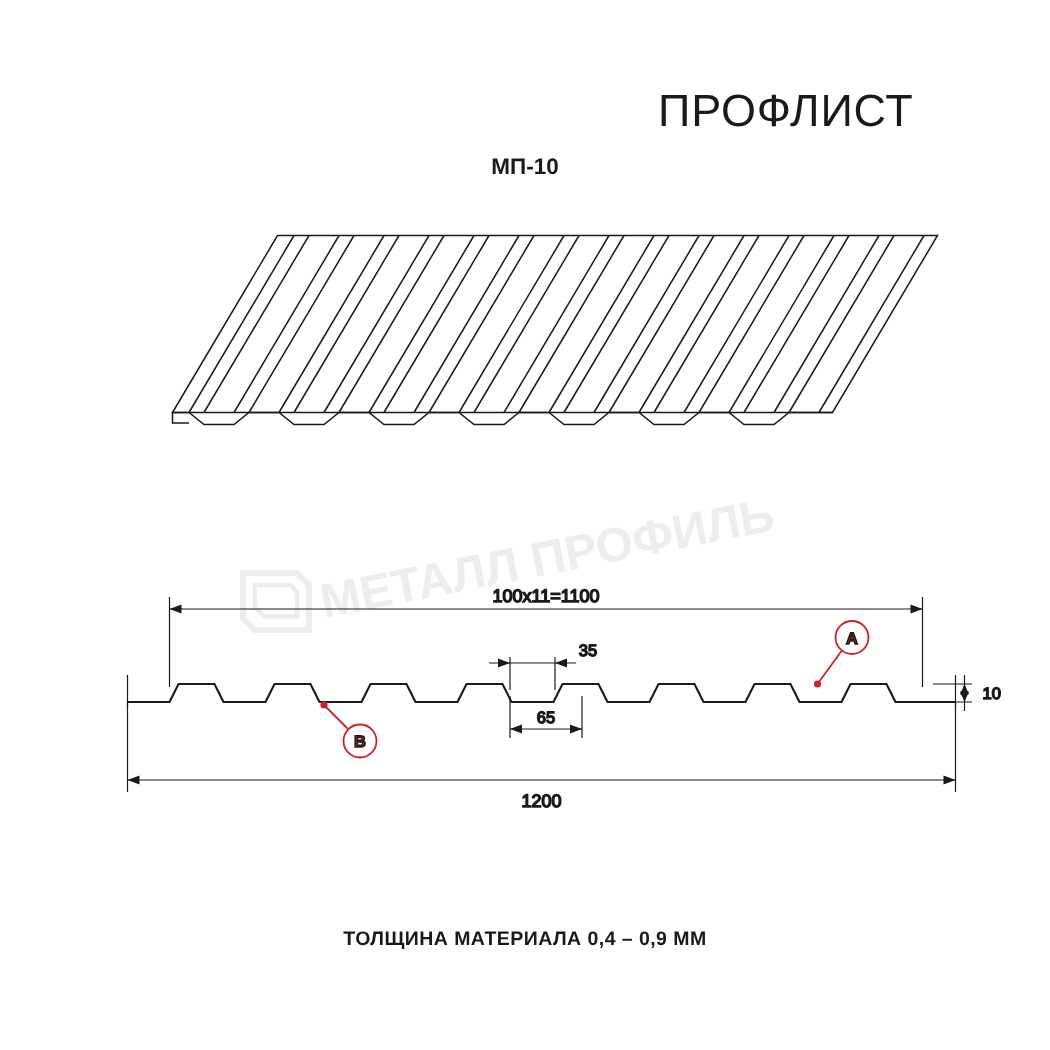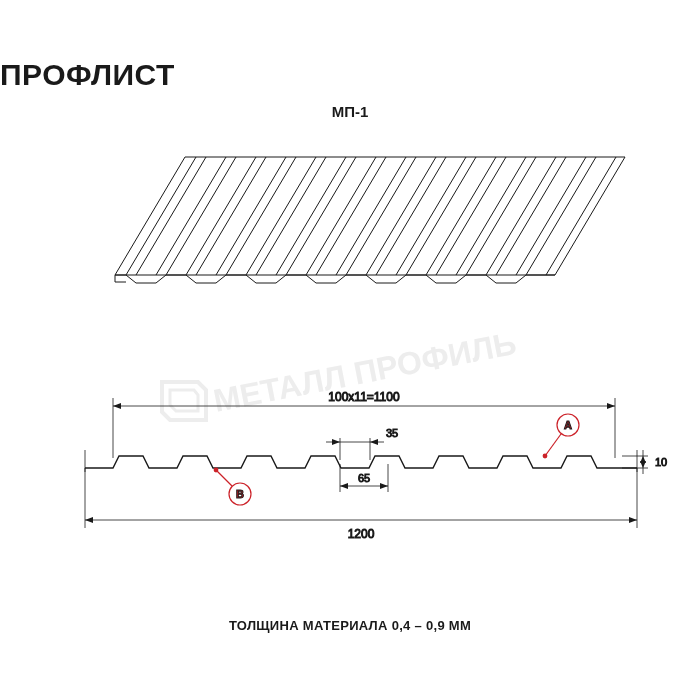--- a/index.html
+++ b/index.html
@@ -16,23 +16,23 @@
     width: 700px;
     height: 700px;
     overflow: hidden;
     background: #ffffff;
   }
   .title {
     position: absolute;
     top: 58px;
     left: 0;
     width: 609px;
-    text-align: left;
+    text-align: right;
     font-size: 30px;
-    font-weight: bold;
+    font-weight: normal;
     letter-spacing: 0.5px;
     color: #1a1a1a;
   }
   .subtitle {
     position: absolute;
     top: 103px;
     left: 0;
     width: 700px;
     text-align: center;
     font-size: 15px;
@@ -88,21 +88,21 @@
     font-weight: bold;
     fill: #cc2229;
   }
 </style>
 </head>
 <body>
 
 <div class="page">
 
   <div class="title">ПРОФЛИСТ</div>
-  <div class="subtitle">МП-1</div>
+  <div class="subtitle">МП-10</div>
 
   <div class="wm wm-1">
     <svg width="300" height="75" viewBox="0 0 300 75">
       <g fill="#ededed">
         <path d="M10 18 L44 18 L52 26 L52 54 L18 54 L10 46 Z" fill="none" stroke="#ededed" stroke-width="4"></path>
         <path d="M18 26 L40 26 L44 31 L44 46 L24 46 L18 40 Z" fill="none" stroke="#ededed" stroke-width="3"></path>
       </g>
       <text x="62" y="48" font-family="Liberation Sans, sans-serif" font-size="30" font-weight="bold" fill="#ededed" transform="rotate(-11 62 48)">МЕТАЛЛ ПРОФИЛЬ</text>
     </svg>
   </div>

